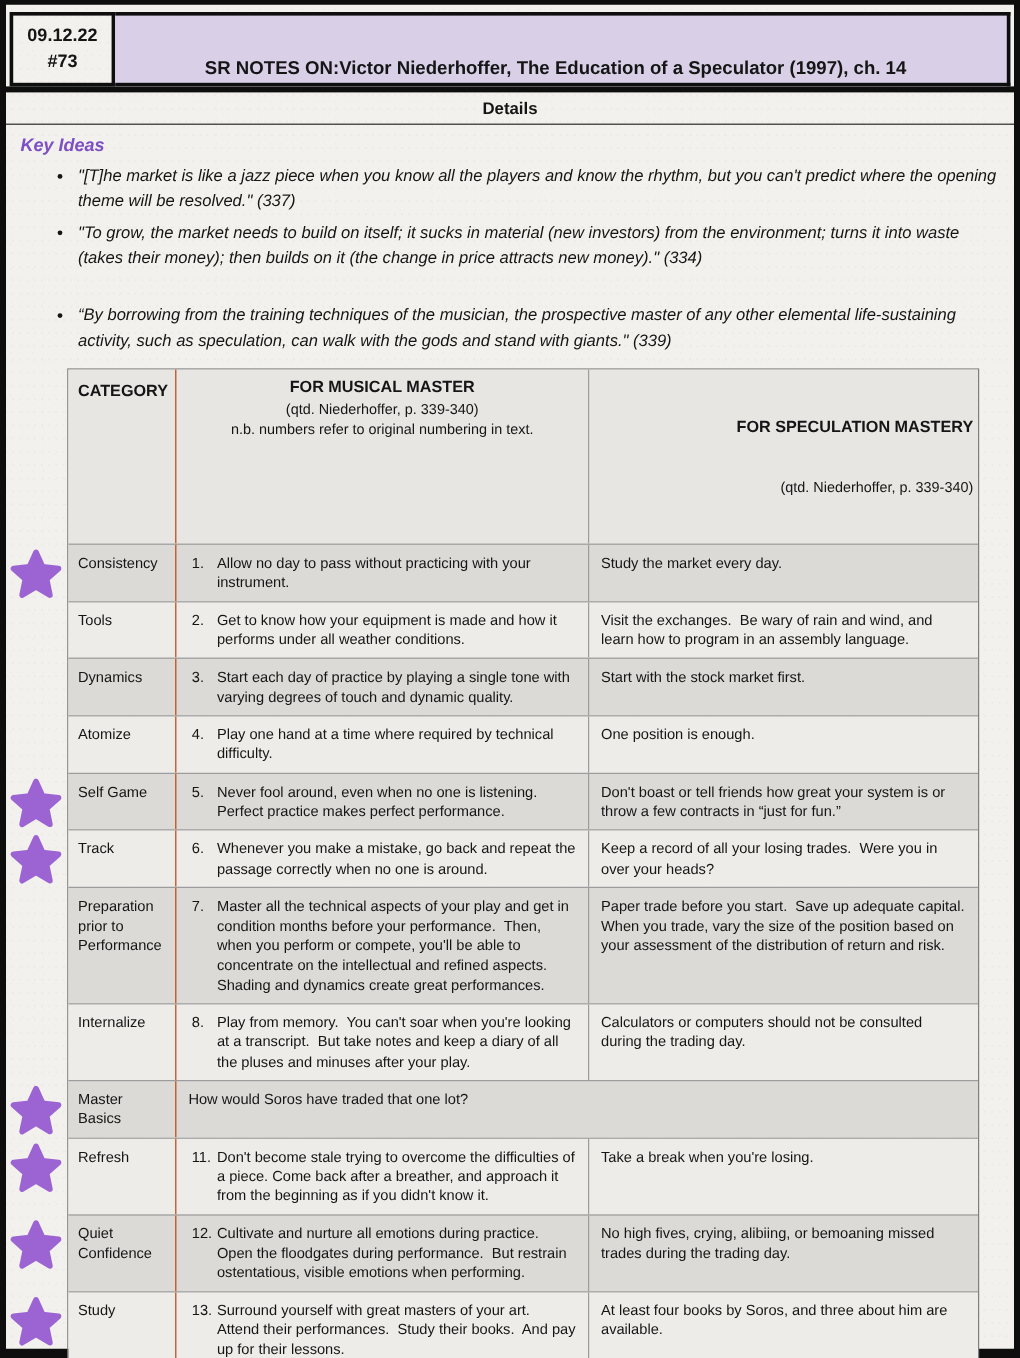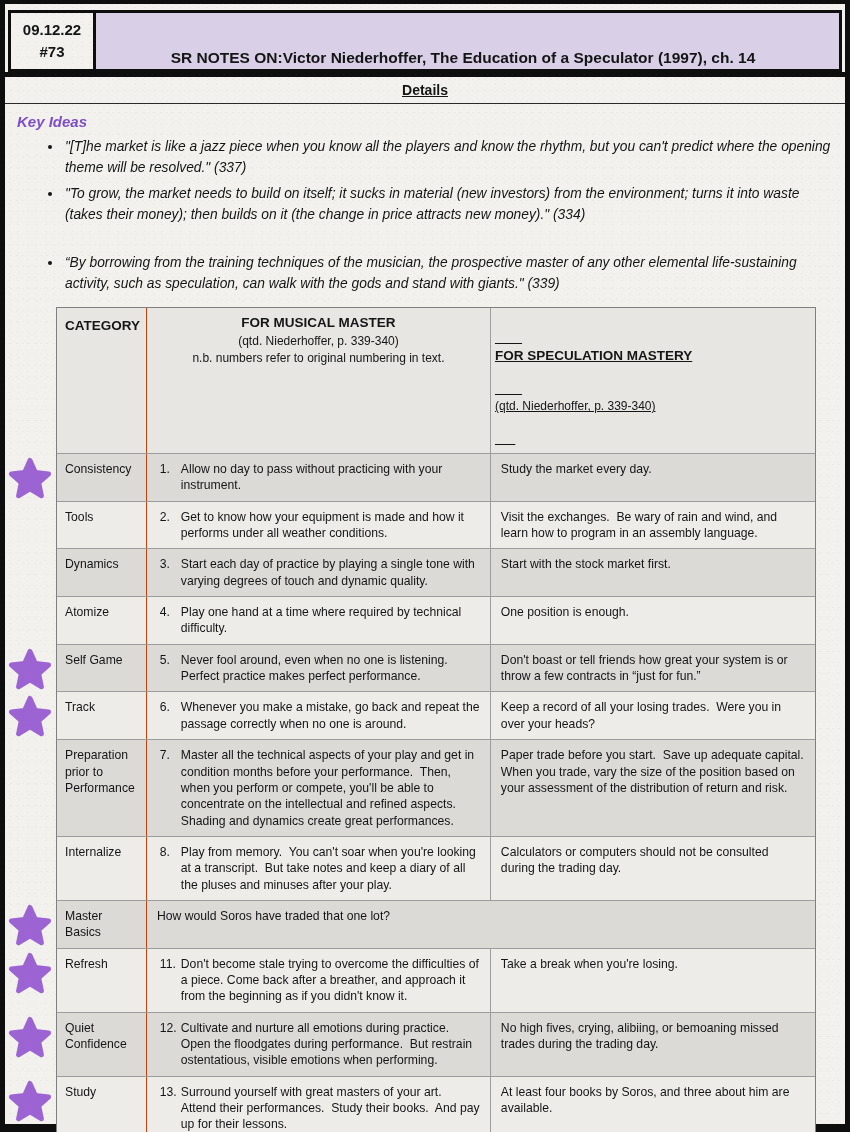--- a/index.html
+++ b/index.html
@@ -14,21 +14,21 @@
   
   .hdr{display:flex;margin:6px 3px 0 3px;}
   .hdr-date{width:88px;box-sizing:border-box;border:3px solid #0e0e0e;background:transparent;
     display:flex;flex-direction:column;justify-content:center;align-items:center;
     font-weight:bold;font-size:15px;line-height:1.5;height:62px;}
   .hdr-title{flex:1;box-sizing:border-box;border:3px solid #0e0e0e;border-left:none;background:#d9d0e8;
     display:flex;flex-direction:row;justify-content:center;align-items:flex-end;
     padding-right:9px;font-weight:bold;font-size:15.5px;line-height:1.5;height:62px;}
   .hdr-band{height:5px;background:#0e0e0e;width:100%;}
   .details-bar{height:26px;border-bottom:1.5px solid #2a2a2a;display:flex;align-items:center;justify-content:center;
-    font-weight:bold;font-size:14px;text-decoration:underline;}
+    font-weight:bold;font-size:14px;}
   
   .keyideas{margin:9px 14px 0 12px;font-style:italic;}
   .keyideas h2{margin:0;font-size:15px;color:#7d4ec4;font-weight:bold;}
   .keyideas ul{margin:7px 0 0 0;padding-left:46px;font-size:13.8px;line-height:1.52;}
   .keyideas li{padding-left:2px;margin-bottom:5px;}
   .keyideas li.gap{margin-top:27px;}
   
   .tbl{margin:12px 0 0 51px;width:760px;border:1.5px solid #7f7f7f;box-sizing:border-box;font-size:12.2px;line-height:1.34;}
   .trow{display:flex;position:relative;border-top:1px solid #9c9c9c;}
   .trow:first-child{border-top:none;}
@@ -36,21 +36,21 @@
   .dark{background:#dbdad7;}
   .light{background:#edece9;}
   .cell{box-sizing:border-box;}
   .cat{width:90px;border-right:1px solid #c2410c;padding:7px 6px 7px 8px;}
   .mus{width:345px;border-right:1px solid #9c9c9c;display:flex;padding:7px 6px 7px 0;}
   .spec{width:325px;padding:7px 10px 7px 10px;white-space:pre-wrap;}
   .num{width:34px;flex:none;text-align:left;padding-left:13px;box-sizing:border-box;}
   .mtext{flex:1;white-space:pre-wrap;padding-right:4px;}
   .thead .cat{display:flex;align-items:flex-start;justify-content:center;padding-top:9px;font-weight:bold;font-size:13.5px;}
   .thead .mus{display:block;padding:6px 4px;}
-  .thead .spec{padding:6px 4px;text-align:left;text-decoration:underline;}
+  .thead .spec{padding:6px 4px;text-align:right;}
   .th-title{font-weight:bold;font-size:13.5px;display:block;}
   .th-sub{font-size:12px;display:block;margin-top:1px;}
   .star-wrap{position:absolute;left:-50px;top:3px;width:46px;height:44px;}
   
   .footer{position:absolute;left:0;right:0;bottom:8px;display:flex;justify-content:space-between;align-items:flex-end;
     padding:0 10px 0 14px;font-size:14px;}
   .site{color:#8a56c9;font-style:italic;font-size:14px;text-decoration:none;}
   .disclaimer{font-style:italic;font-size:14.2px;color:#111;}
 </style>
 </head>

